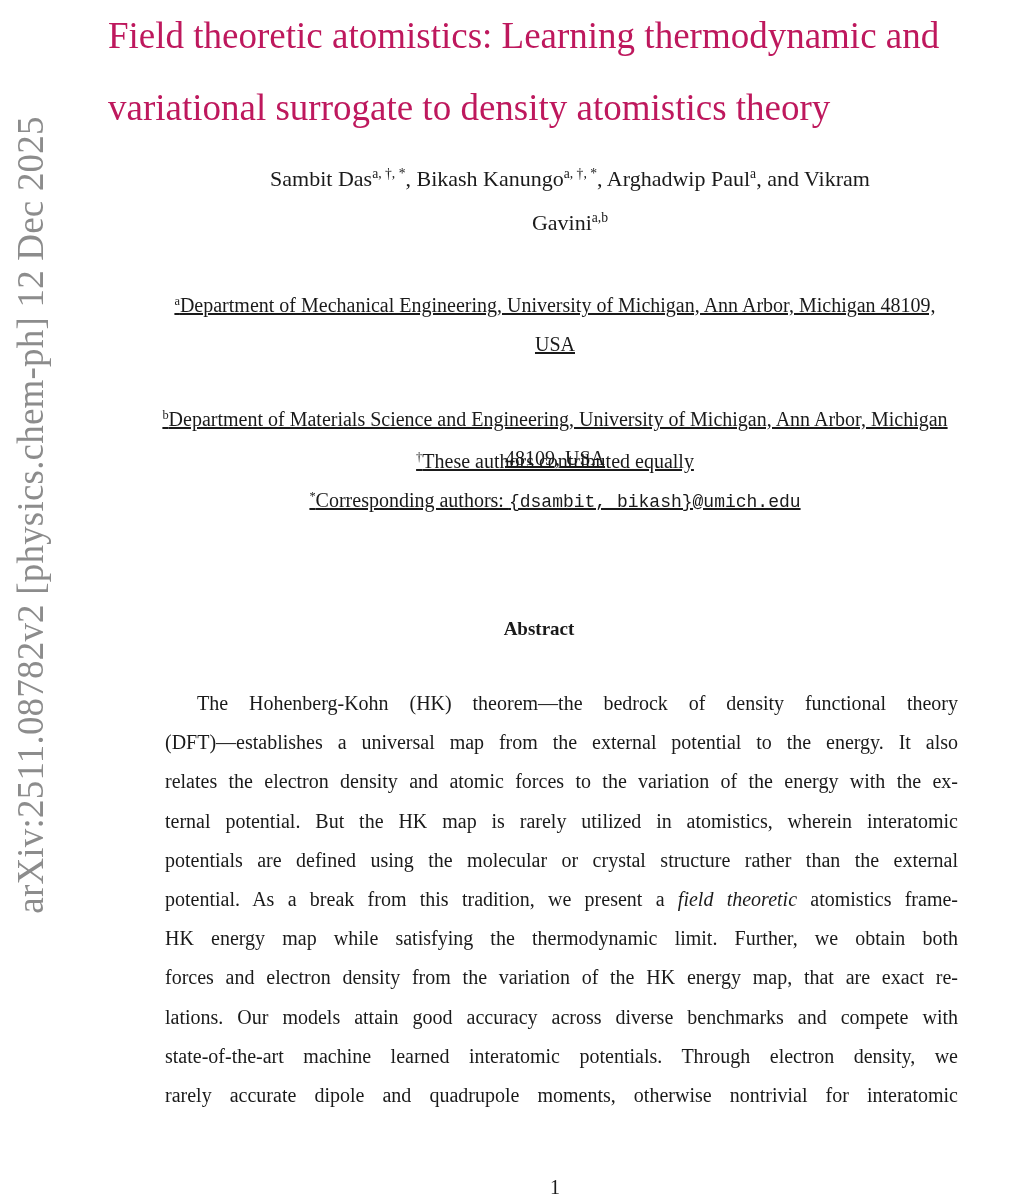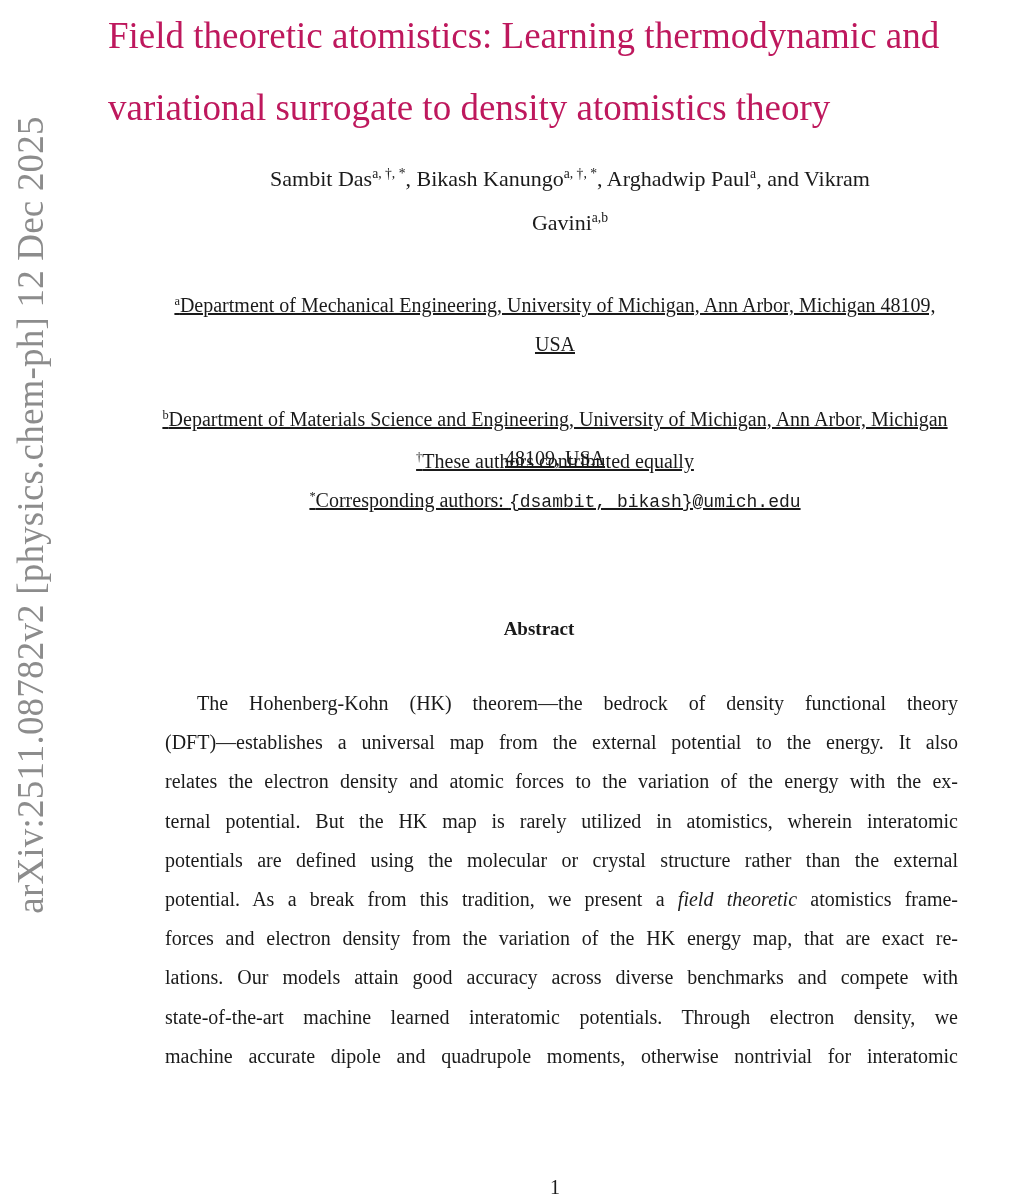--- a/index.html
+++ b/index.html
@@ -85,19 +85,20 @@
 
 <div class="abstract-heading">Abstract</div>
 
 <div class="abstract">
   <span class="line first">The Hohenberg-Kohn (HK) theorem—the bedrock of density functional theory</span>
   <span class="line">(DFT)—establishes a universal map from the external potential to the energy. It also</span>
   <span class="line">relates the electron density and atomic forces to the variation of the energy with the ex-</span>
   <span class="line">ternal potential. But the HK map is rarely utilized in atomistics, wherein interatomic</span>
   <span class="line">potentials are defined using the molecular or crystal structure rather than the external</span>
   <span class="line"><span>potential. As a break from this tradition, we present a </span><em>field theoretic</em><span> atomistics frame-</span></span>
+  <span class="line">HK energy map while satisfying the thermodynamic limit. Further, we obtain both</span>
   <span class="line">forces and electron density from the variation of the HK energy map, that are exact re-</span>
   <span class="line">lations. Our models attain good accuracy across diverse benchmarks and compete with</span>
   <span class="line">state-of-the-art machine learned interatomic potentials. Through electron density, we</span>
-  <span class="line">machine accurate dipole and quadrupole moments, otherwise nontrivial for interatomic</span>
+  <span class="line">rarely accurate dipole and quadrupole moments, otherwise nontrivial for interatomic</span>
 </div>
 
 <div class="page-number">1</div>
 
 </body></html>

